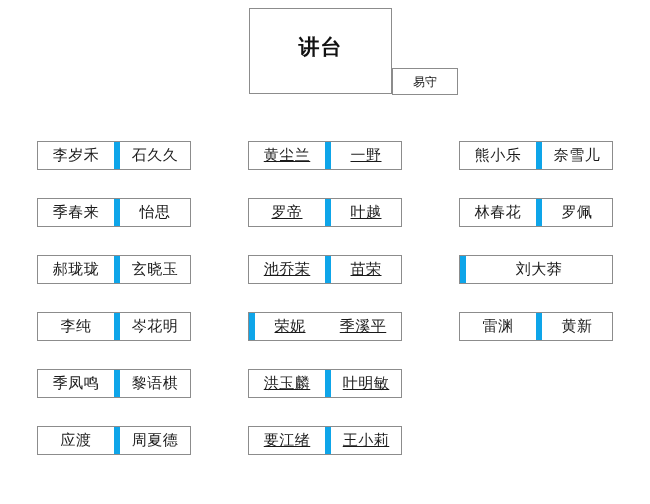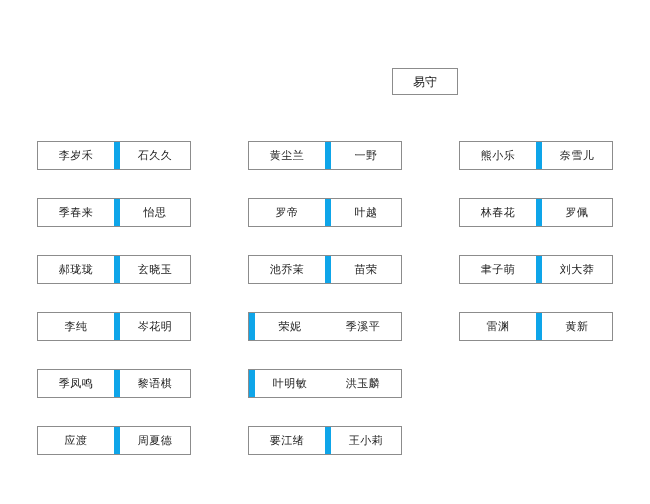--- a/index.html
+++ b/index.html
@@ -78,57 +78,60 @@
     top: 141px;
     width: 650px;
     height: 350px;
     display: flex;
     justify-content: flex-start;
   }
   .seat-column {
     width: 154px;
   }
   .seat-column.col-1 { margin-left: 37px; }
-  .seat-column.col-2 { margin-left: 57px; }
+  .seat-column.col-2 { margin-left: 57px; text-decoration: underline; }
   .seat-column.col-3 { margin-left: 57px; }
 
   .seat-row {
     display: flex;
     width: 154px;
     height: 29px;
     margin-bottom: 28px;
     border: 1px solid #8c8c8c;
     box-sizing: border-box;
     background: #ffffff;
   }
   .seat-row:last-child { margin-bottom: 5px; }
 
   .seat-cell {
     flex: 1 1 50%;
     display: flex;
     align-items: center;
     justify-content: center;
-    font-size: 11px;
+    font-size: 15px;
     color: #1a1a1a;
     line-height: 1;
     box-sizing: border-box;
     letter-spacing: 0.5px;
     white-space: nowrap;
     overflow: hidden;
   }
   .seat-cell.right {
     border-left: 6px solid #0ea5e9;
   }
 </style>
 </head>
 <body>
 
 <div id="seating-chart">
 
   <div class="podium-area">
+    <div class="podium-box">
+      <span class="podium-label">讲台</span>
+    </div>
     <div class="podium-side-box">
       <span class="podium-side-label">易守</span>
     </div>
   </div>
 
   <div class="seat-grid">
 
     <div class="seat-column col-1">
       <div class="seat-row">
         <div class="seat-cell left">李岁禾</div>
@@ -167,40 +170,39 @@
       </div>
       <div class="seat-row">
         <div class="seat-cell left">池乔茉</div>
         <div class="seat-cell right">苗荣</div>
       </div>
       <div class="seat-row">
         <div class="seat-cell right">荣妮</div>
         <div class="seat-cell left">季溪平</div>
       </div>
       <div class="seat-row">
+        <div class="seat-cell left">洪玉麟</div>
         <div class="seat-cell right">叶明敏</div>
-        <div class="seat-cell left">洪玉麟</div>
       </div>
       <div class="seat-row">
         <div class="seat-cell left">要江绪</div>
         <div class="seat-cell right">王小莉</div>
       </div>
     </div>
 
     <div class="seat-column col-3">
       <div class="seat-row">
         <div class="seat-cell left">熊小乐</div>
         <div class="seat-cell right">奈雪儿</div>
       </div>
       <div class="seat-row">
         <div class="seat-cell left">林春花</div>
         <div class="seat-cell right">罗佩</div>
       </div>
       <div class="seat-row">
-        <div class="seat-cell left">聿子萌</div>
         <div class="seat-cell right">刘大莽</div>
       </div>
       <div class="seat-row">
         <div class="seat-cell left">雷渊</div>
         <div class="seat-cell right">黄新</div>
       </div>
     </div>
 
   </div>
 </div>

